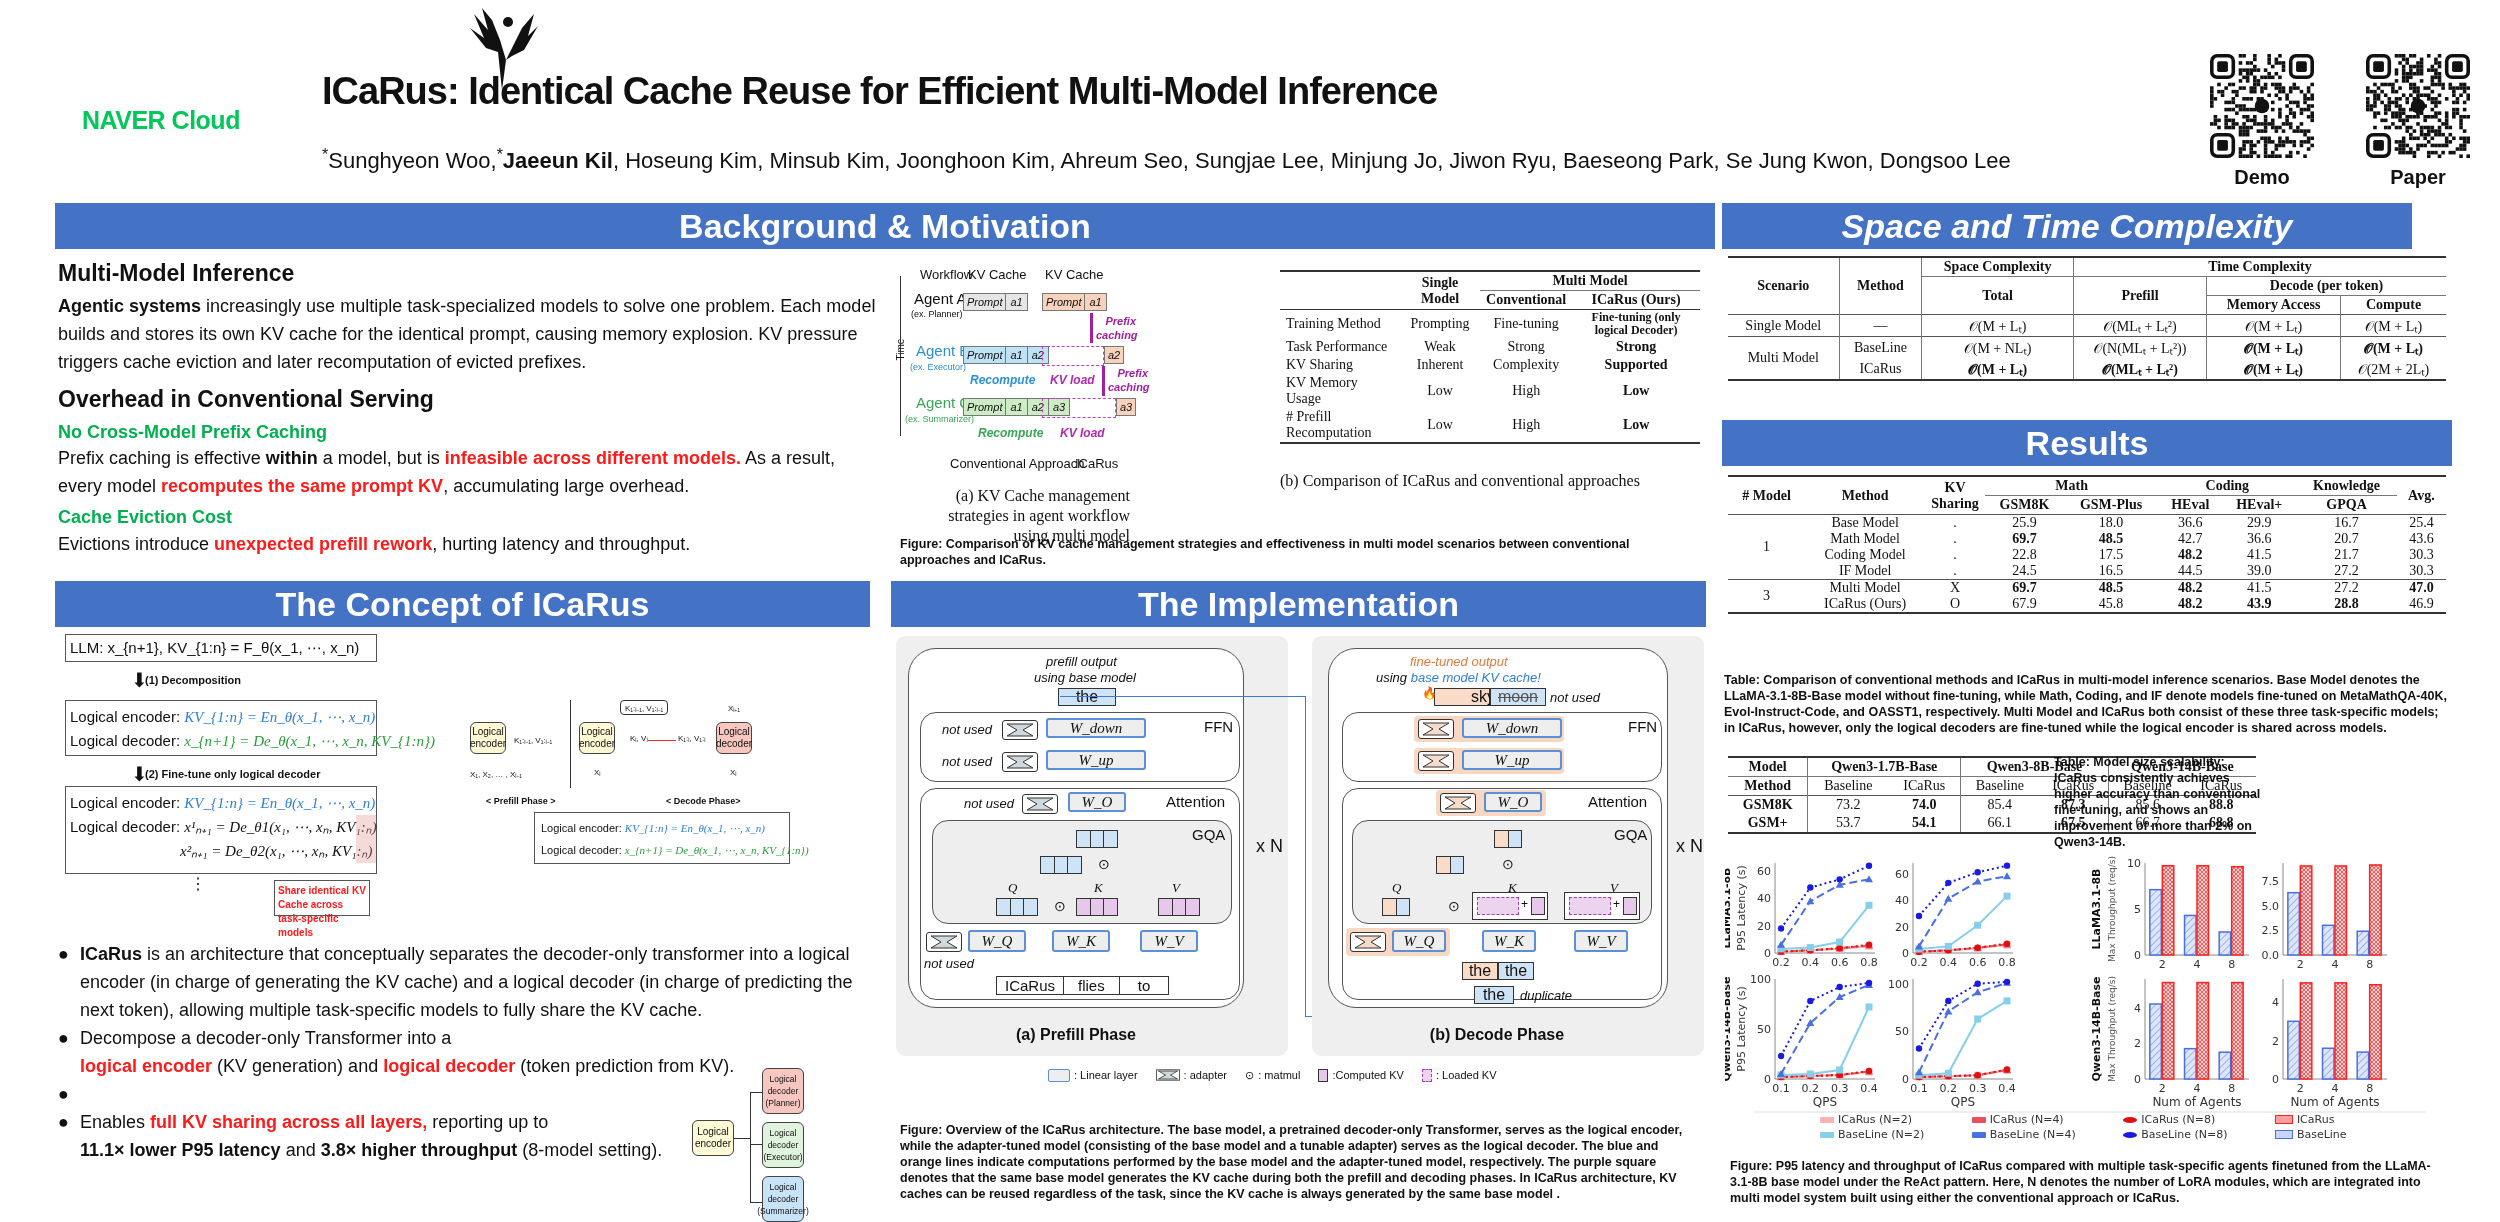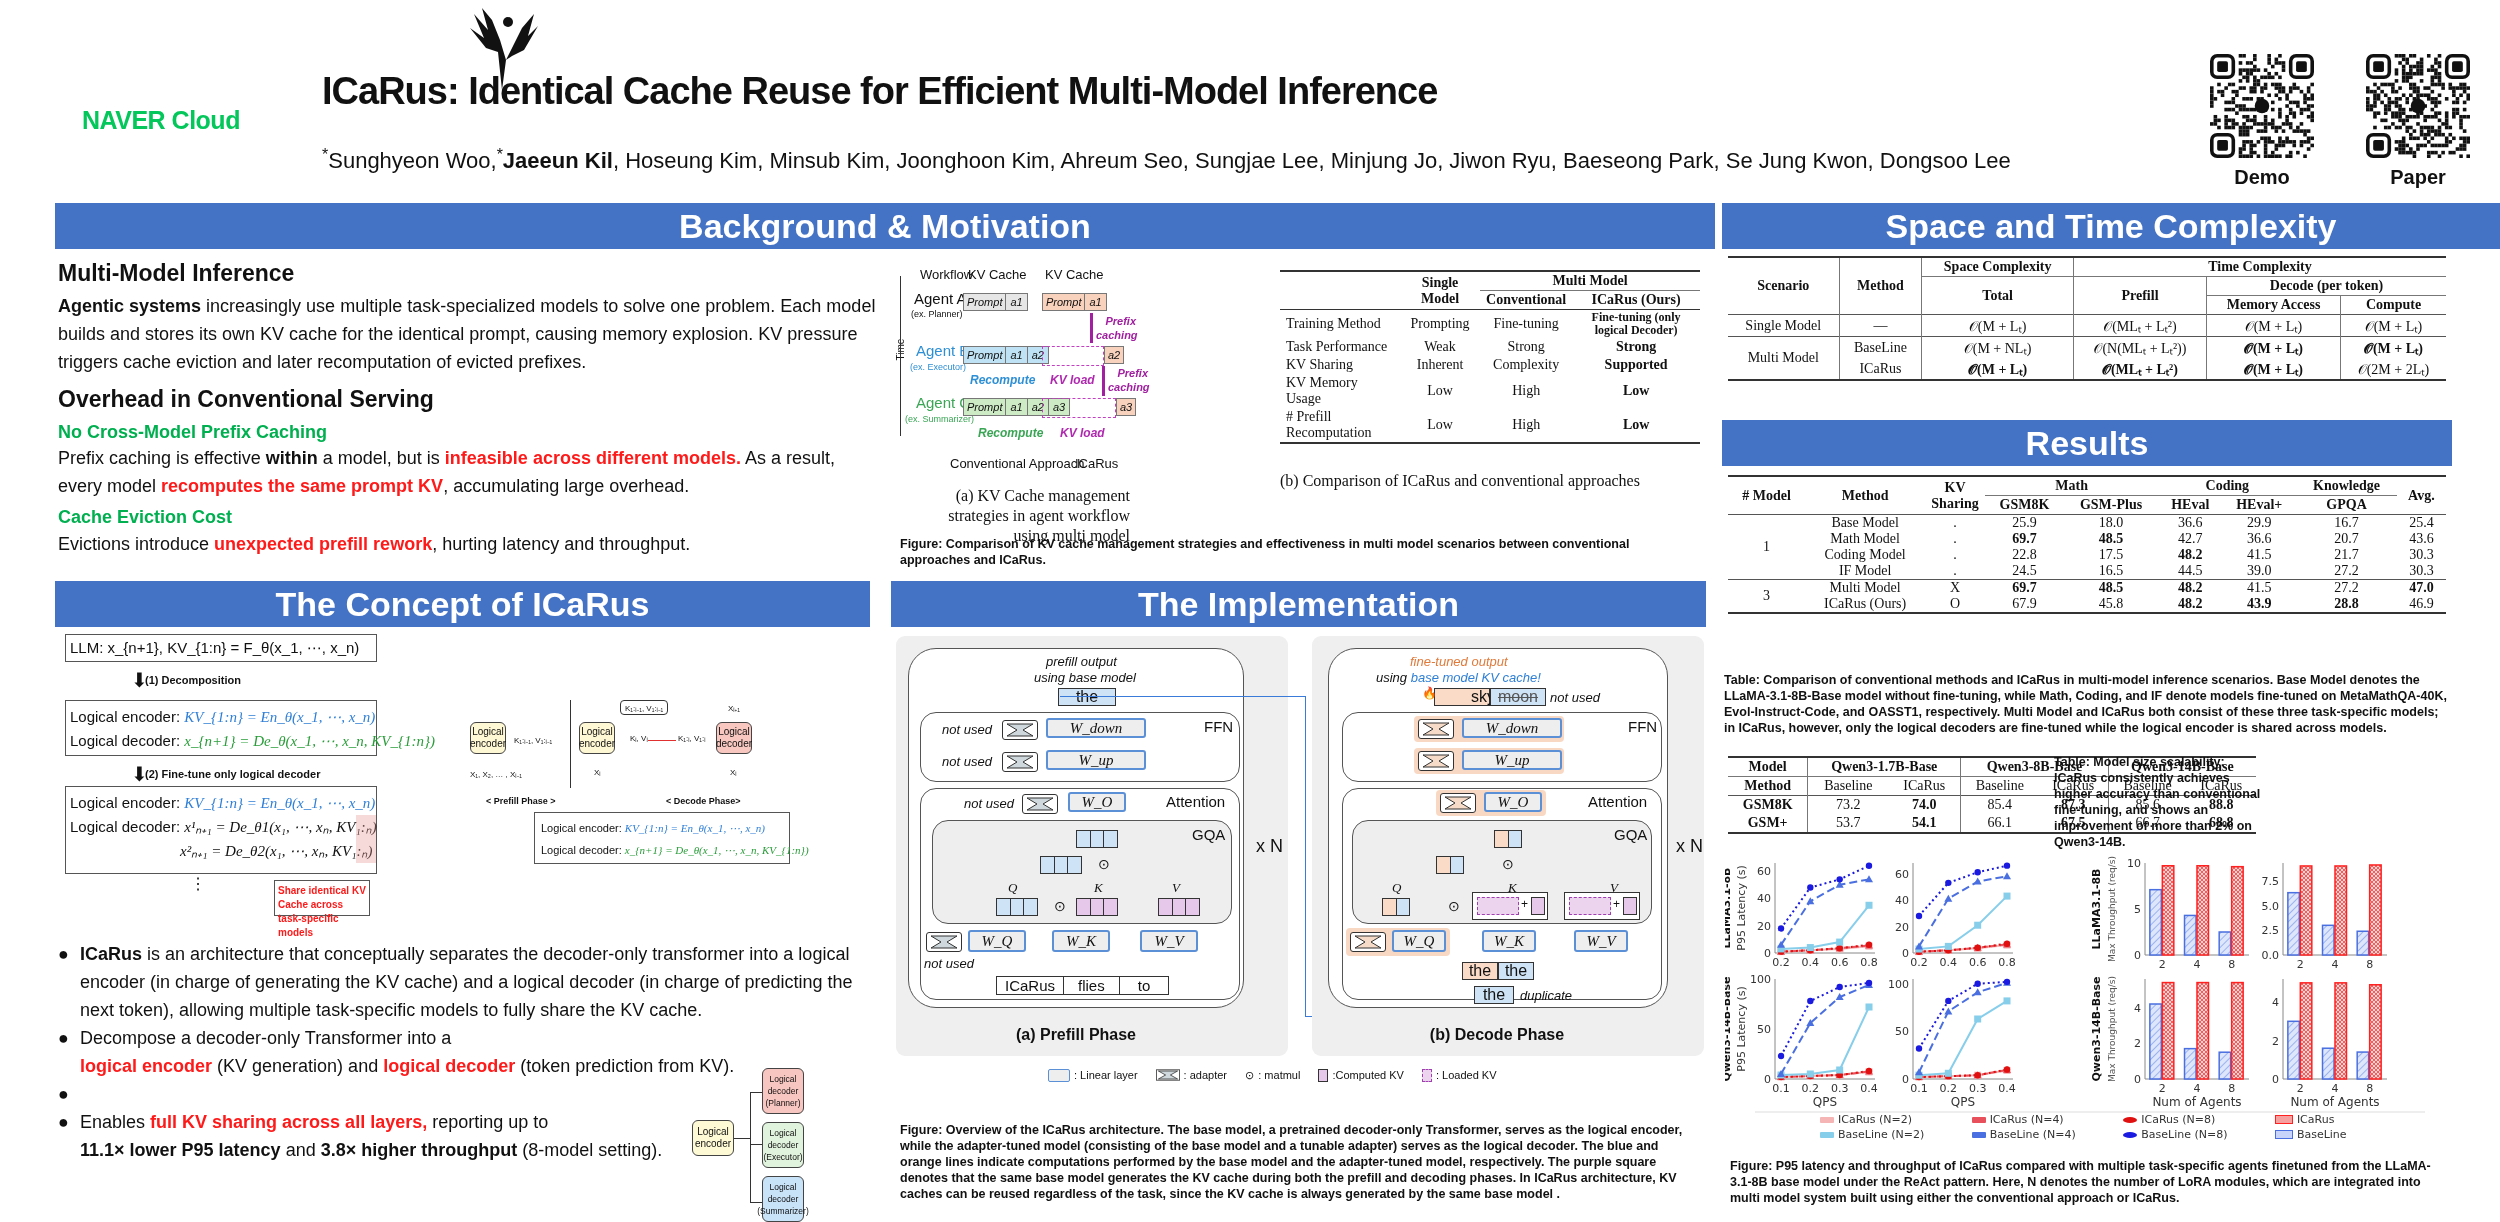--- a/index.html
+++ b/index.html
@@ -1031,21 +1031,21 @@
       <span>:Computed KV</span>
     </span>
   <span style="display:flex;align-items:center;gap:4px">
       <span style="width:10px;height:13px;border:1px dashed #a040b0;background:#ecd4ee"></span>
       <span>: Loaded KV</span>
     </span>
 </div>
 
 <div class="abs caption" style="left:900px;top:1122px;width:800px;">Figure: Overview of the ICaRus architecture. The base model, a pretrained decoder-only Transformer, serves as the logical encoder, while the adapter-tuned model (consisting of the base model and a tunable adapter) serves as the logical decoder. The blue and orange lines indicate computations performed by the base model and the adapter-tuned model, respectively. The purple square denotes that the same base model generates the KV cache during both the prefill and decoding phases. In ICaRus architecture, KV caches can be reused regardless of the task, since the KV cache is always generated by the same base model .</div>
 
-<div class="banner" style="left:1722px;top:203px;width:778px;">Space and Time Complexity</div>
+<div class="banner" style="left:1722px;top:203px;width:690px;font-style:italic;">Space and Time Complexity</div>
 <table class="tbl abs" style="left:1728px;top:256px;width:718px;">
   <tbody>
       <tr class="topline">
         <th rowspan="3" class="vsep">Scenario</th>
         <th rowspan="3" class="vsep">Method</th>
         <th class="vsep midline">Space Complexity</th>
         <th colspan="3" class="midline">Time Complexity</th>
       </tr>
   <tr>
         <th rowspan="2" class="vsep">Total</th>

